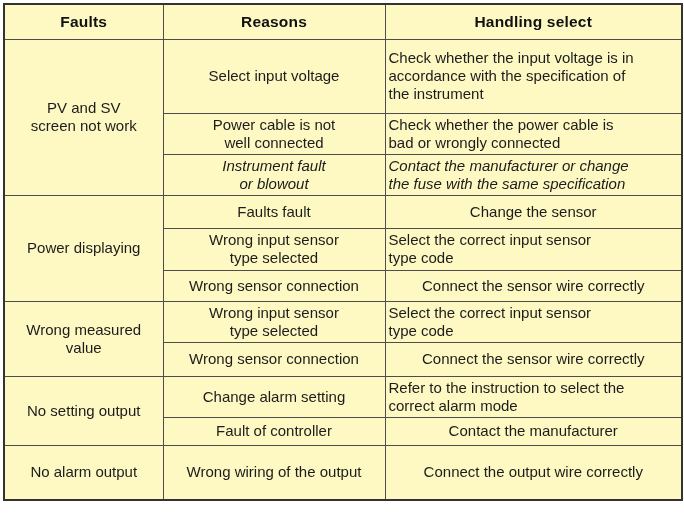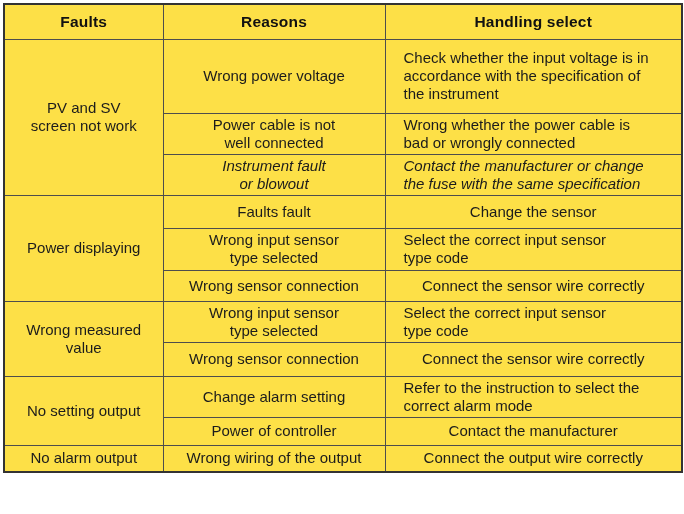--- a/index.html
+++ b/index.html
@@ -13,21 +13,21 @@
   }
   .table-wrap {
     position: absolute;
     left: 3px;
     top: 3px;
   }
   table.fault-table {
     border-collapse: collapse;
     table-layout: fixed;
     width: 678px;
-    background: #fde047;
+    background: #fef9c3;
     border: 2px solid #333333;
   }
   table.fault-table th,
   table.fault-table td {
     border: 1px solid #4d4d4d;
     padding: 2px 6px;
     text-align: center;
     vertical-align: middle;
     font-size: 15px;
     line-height: 18px;
@@ -35,37 +35,37 @@
     overflow: hidden;
   }
   table.fault-table th {
     font-weight: bold;
     font-size: 15.5px;
     letter-spacing: 0.2px;
     color: #111111;
   }
   td.handling.left {
     text-align: left;
-    padding-left: 18px;
+    padding-left: 3px;
     padding-right: 4px;
     margin-left: 35px;
   }
   
   tr.rh  { height: 35px; }
   tr.r1  { height: 74px; }
   tr.r2  { height: 35px; }
   tr.r3  { height: 35px; font-style: italic; }
   tr.r4  { height: 33px; }
   tr.r5  { height: 42px; }
   tr.r6  { height: 31px; }
   tr.r7  { height: 35px; }
   tr.r8  { height: 34px; }
   tr.r9  { height: 37px; }
   tr.r10 { height: 28px; }
-  tr.r11 { height: 27px; }
+  tr.r11 { height: 55px; }
 </style>
 </head>
 <body>
 
 <div class="table-wrap">
   <table class="fault-table">
     <colgroup>
       <col style="width:159px">
       <col style="width:222px">
       <col style="width:297px">
@@ -75,29 +75,29 @@
         <th>Faults</th>
         <th>Reasons</th>
         <th>Handling select</th>
       </tr>
     </thead>
     <tbody>
 
       <tr class="r1">
         <td rowspan="3" class="fault">PV and SV
 screen not work</td>
-        <td class="reason">Wrong power voltage</td>
+        <td class="reason">Select input voltage</td>
         <td class="handling left">Check whether the input voltage is in
 accordance with the specification of
 the instrument</td>
       </tr>
       <tr class="r2">
         <td class="reason">Power cable is not
 well connected</td>
-        <td class="handling left">Wrong whether the power cable is
+        <td class="handling left">Check whether the power cable is
 bad or wrongly connected</td>
       </tr>
       <tr class="r3">
         <td class="reason">Instrument fault
 or blowout</td>
         <td class="handling left">Contact the manufacturer or change
 the fuse with the same specification</td>
       </tr>
 
       <tr class="r4">
@@ -129,21 +129,21 @@
         <td class="handling">Connect the sensor wire correctly</td>
       </tr>
 
       <tr class="r9">
         <td rowspan="2" class="fault">No setting output</td>
         <td class="reason">Change alarm setting</td>
         <td class="handling left">Refer to the instruction to select the
 correct alarm mode</td>
       </tr>
       <tr class="r10">
-        <td class="reason">Power of controller</td>
+        <td class="reason">Fault of controller</td>
         <td class="handling">Contact the manufacturer</td>
       </tr>
 
       <tr class="r11">
         <td class="fault">No alarm output</td>
         <td class="reason">Wrong wiring of the output</td>
         <td class="handling">Connect the output wire correctly</td>
       </tr>
     </tbody>
   </table>

